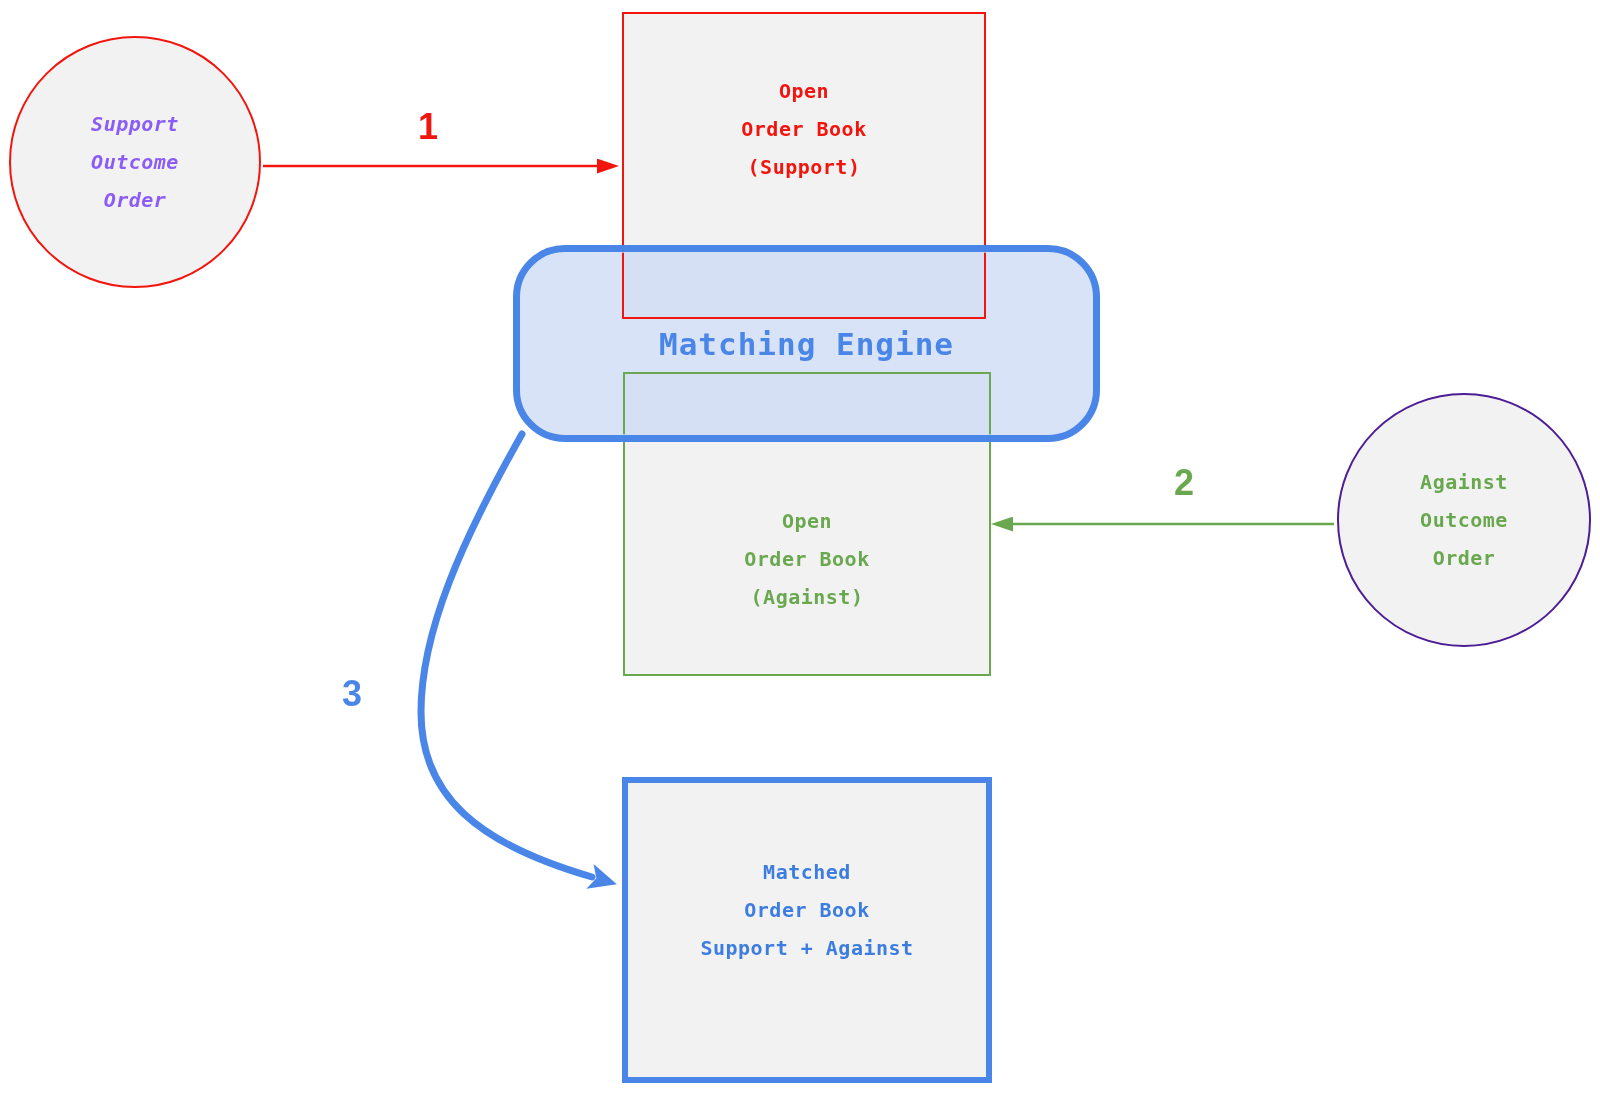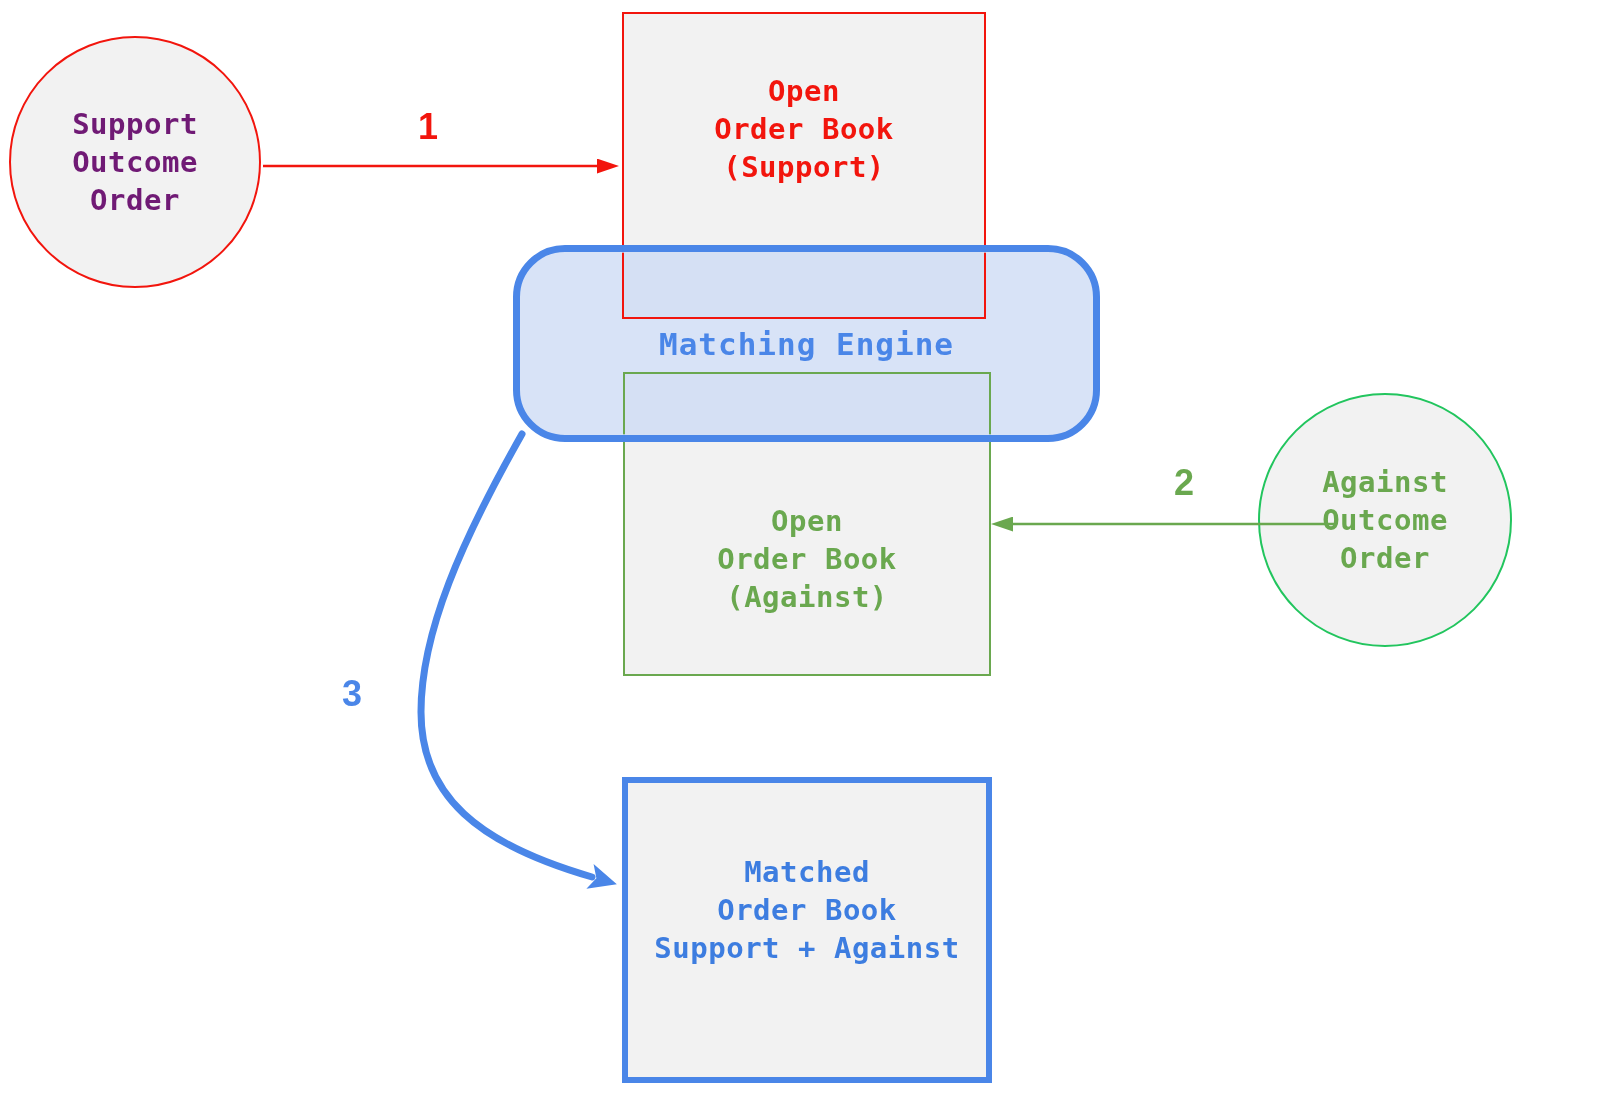--- a/index.html
+++ b/index.html
@@ -17,34 +17,34 @@
   }
   .node {
     position: absolute;
     box-sizing: border-box;
     display: flex;
     align-items: center;
     justify-content: center;
     text-align: center;
     background: #f2f2f2;
     font-weight: 700;
-    font-size: 29px;
+    font-size: 20px;
     line-height: 38px;
     white-space: pre-line;
     letter-spacing: 0.5px;
   }
   .circle { border-radius: 50%; }
 
   .support-circle {
     left: 9px; top: 36px; width: 252px; height: 252px;
-    border: 2px solid #f2150d; color: #701a75;
+    border: 2px solid #f2150d; color: #8b5cf6; font-style: italic;
   }
   .against-circle {
-    left: 1258px; top: 393px; width: 254px; height: 254px;
-    border: 2px solid #22c55e; color: #6aa84f;
+    left: 1337px; top: 393px; width: 254px; height: 254px;
+    border: 2px solid #4c1d95; color: #6aa84f;
   }
   .support-book {
     left: 622px; top: 12px; width: 364px; height: 307px;
     border: 2px solid #f2150d; color: #f2150d;
     padding-bottom: 74px;
   }
   .against-book {
     left: 623px; top: 372px; width: 368px; height: 304px;
     border: 2px solid #6aa84f; color: #6aa84f;
     padding-top: 70px;

